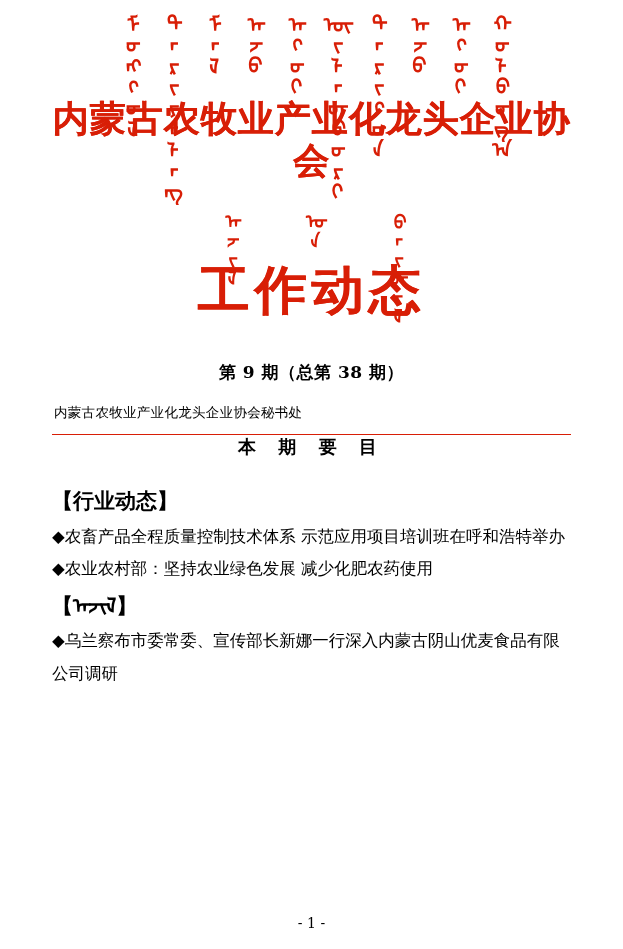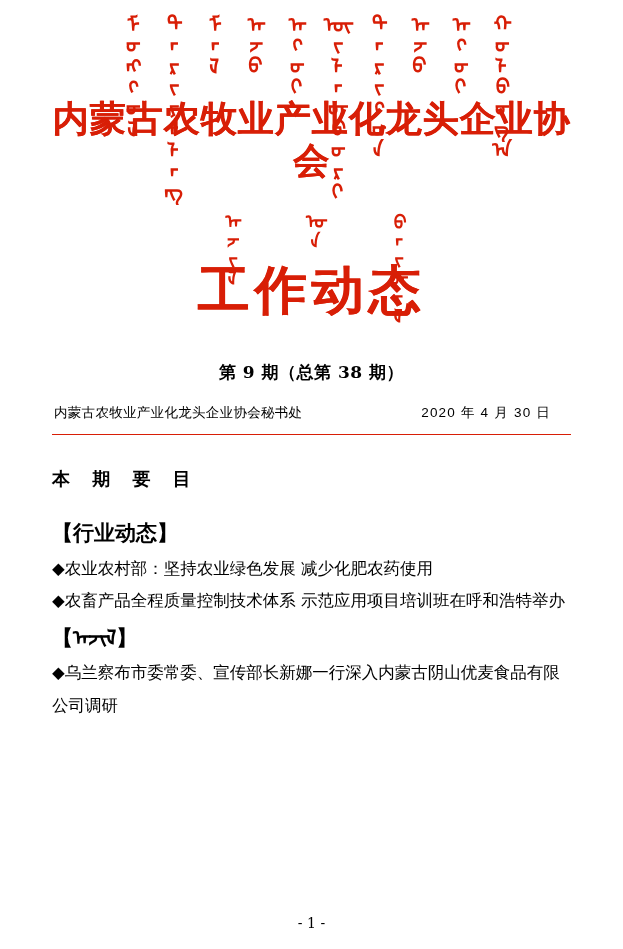--- a/index.html
+++ b/index.html
@@ -101,25 +101,24 @@
   .meta-date { letter-spacing: 1.2px; padding-right: 18px; }
 
   .rule {
     border: none;
     border-top: 1.6px solid #d81e06;
     margin: 12px 0 0 0;
     height: 0;
   }
 
   .toc-title {
-    text-align: left;
+    text-align: center;
     font-size: 18px;
     font-weight: bold;
     letter-spacing: 8px;
-    margin-top: 32px;
     font-family: "DejaVu Serif", serif;
   }
 
   .toc {
     margin-top: 22px;
   }
   .toc-section {
     font-size: 21px;
     font-weight: bold;
     line-height: 1.9;
@@ -167,30 +166,29 @@
     <span class="mongol-glyph">ᠤᠨ</span>
     <span class="mongol-glyph">ᠪᠠᠢᠳᠠᠯ</span>
   </div>
 
   <h2 class="masthead-sub">工作动态</h2>
 
   <div class="issue-line">第 9 期（总第 38 期）</div>
 
   <div class="meta-row">
     <span class="meta-issuer">内蒙古农牧业产业化龙头企业协会秘书处</span>
-    <span class="meta-date">2020 年 4 月 30 日</span>
   </div>
 
   <hr class="rule">
 
   <div class="toc-title">本 期 要 目</div>
 
   <div class="toc">
     <div class="toc-section">【行业动态】</div>
+    <div class="toc-entry">◆农畜产品全程质量控制技术体系  示范应用项目培训班在呼和浩特举办</div>
     <div class="toc-entry">◆农业农村部：坚持农业绿色发展  减少化肥农药使用</div>
-    <div class="toc-entry">◆农畜产品全程质量控制技术体系  示范应用项目培训班在呼和浩特举办</div>
     <div class="toc-section">【ᠠᠵᠢᠯ】</div>
     <div class="toc-entry">◆乌兰察布市委常委、宣传部长新娜一行深入内蒙古阴山优麦食品有限公司调研</div>
   </div>
 
   <div class="page-number">- 1 -</div>
 
 </div>
 
 </body></html>

